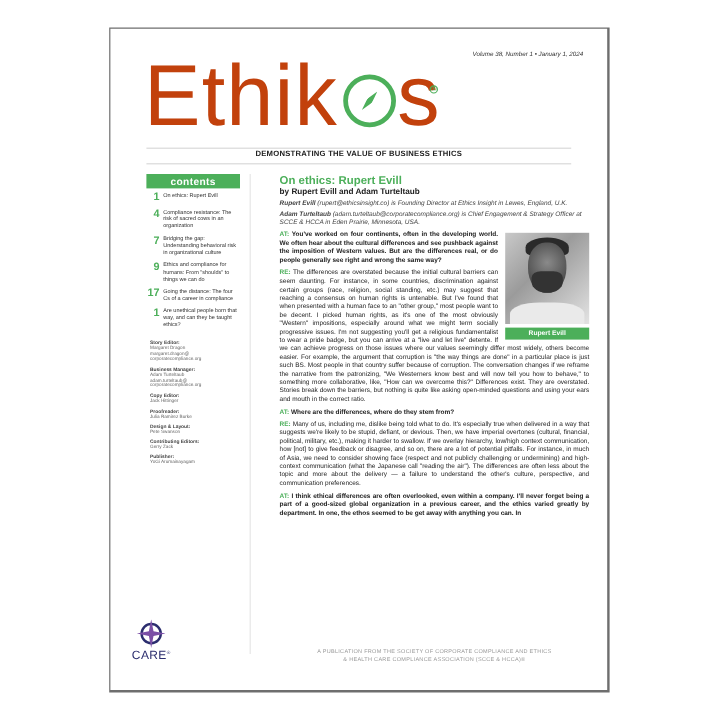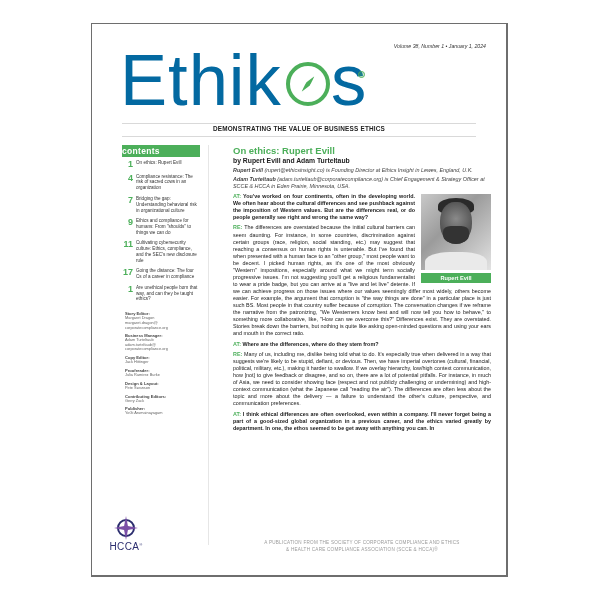--- a/index.html
+++ b/index.html
@@ -12,21 +12,21 @@
   }
 
   .issue-line {
     position: absolute; right: 20px; top: 19px;
     font-size: 5.2px; font-style: italic; color: #333;
   }
   .masthead {
     position: absolute; left: 28px; top: 24px; height: 64px;
     display: flex; align-items: flex-end;
     font-family: "Liberation Sans", sans-serif; font-weight: 300;
-    font-size: 72px; line-height: 64px; color: #0369a1; letter-spacing: 1px;
+    font-size: 72px; line-height: 64px; color: #c2410c; letter-spacing: 1px;
   }
   .masthead .mh-text { -webkit-text-stroke: 0; font-weight: normal; transform: scaleX(0.98); transform-origin: left; }
   .compass-o {
     display: inline-block; width: 44px; height: 44px; border: 4px solid #4caf5a; border-radius: 50%;
     position: relative; margin: 0 1px 6px 1px;
   }
   .compass-o .needle {
     position: absolute; left: 50%; top: 50%; width: 5px; height: 20px; background: #4caf5a;
     transform: translate(-50%,-50%) rotate(40deg); clip-path: polygon(50% 0, 100% 50%, 50% 100%, 0 50%);
   }
@@ -38,21 +38,21 @@
   .tagline-rule-top { position: absolute; left: 30px; right: 30px; top: 99px; height: 1px; background: #d9d9d9; }
   .tagline {
     position: absolute; left: 30px; right: 30px; top: 101px; text-align: center;
     font-size: 6.4px; font-weight: bold; letter-spacing: 0.2px; color: #222;
   }
   .tagline-rule-bot { position: absolute; left: 30px; right: 30px; top: 112px; height: 1px; background: #d9d9d9; }
 
   
   .sidebar { position: absolute; left: 30px; top: 121px; width: 78px; }
   .contents-header {
-    background: #4caf5a; color: #fff; font-weight: bold; text-align: left;
+    background: #4caf5a; color: #fff; font-weight: bold; text-align: center;
     font-size: 8.5px; height: 12px; line-height: 12px; letter-spacing: 0.3px;
   }
   .toc { margin-top: 3px; }
   .toc-item { display: flex; align-items: flex-start; margin-bottom: 4.5px; }
   .toc-num { width: 14px; text-align: right; padding-right: 3px; color: #4caf5a; font-weight: bold; font-size: 9px; line-height: 9px; flex-shrink: 0; }
   .toc-text { font-size: 4.6px; line-height: 5.9px; color: #333; }
 
   .staff { margin-top: 9px; padding-left: 3px; }
   .staff-block { margin-bottom: 3.2px; }
   .staff-role { font-size: 4.1px; font-weight: bold; color: #444; line-height: 5px; }
@@ -139,24 +139,20 @@
         </div>
       <div class="toc-item">
           <span class="toc-num">7</span>
           <span class="toc-text">Bridging the gap: Understanding behavioral risk in organizational culture</span>
         </div>
       <div class="toc-item">
           <span class="toc-num">9</span>
           <span class="toc-text">Ethics and compliance for humans: From "shoulds" to things we can do</span>
         </div>
       <div class="toc-item">
-          <span class="toc-num">11</span>
-          <span class="toc-text">Cultivating cybersecurity culture: Ethics, compliance, and the SEC's new disclosure rule</span>
-        </div>
-      <div class="toc-item">
           <span class="toc-num">17</span>
           <span class="toc-text">Going the distance: The four Cs of a career in compliance</span>
         </div>
       <div class="toc-item">
           <span class="toc-num">1</span>
           <span class="toc-text">Are unethical people born that way, and can they be taught ethics?</span>
         </div>
     </div>
 
     <div class="staff">
@@ -193,21 +189,21 @@
         <div class="staff-line">YoGi Arumainayagam</div>
       </div>
     </div>
   </div>
 
   <div class="scce-logo">
     <div class="scce-compass">
         <div class="ring"></div>
         <div class="star"></div>
       </div>
-    <div class="scce-text"><span>HCCA</span><sup style="font-size:4px">®</sup></div>
+    <div class="scce-text"><span>CARE</span><sup style="font-size:4px">®</sup></div>
   </div>
 
   <div class="col-divider"></div>
 
   <div class="article">
     <div class="art-title">On ethics: Rupert Evill</div>
     <div class="art-byline">by Rupert Evill and Adam Turteltaub</div>
     <div class="bio"><b>Rupert Evill</b><span> (rupert@ethicsinsight.co) is Founding Director at Ethics Insight in Lewes, England, U.K.</span></div>
     <div class="bio"><b>Adam Turteltaub</b><span> (adam.turteltaub@corporatecompliance.org) is Chief Engagement &amp; Strategy Officer at SCCE &amp; HCCA in Eden Prairie, Minnesota, USA.</span></div>
 

